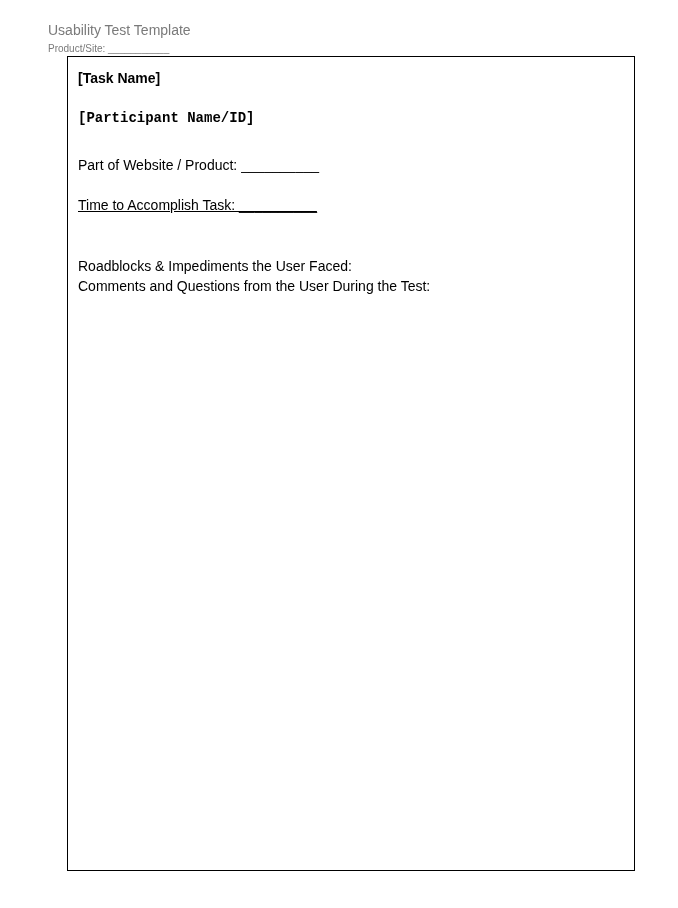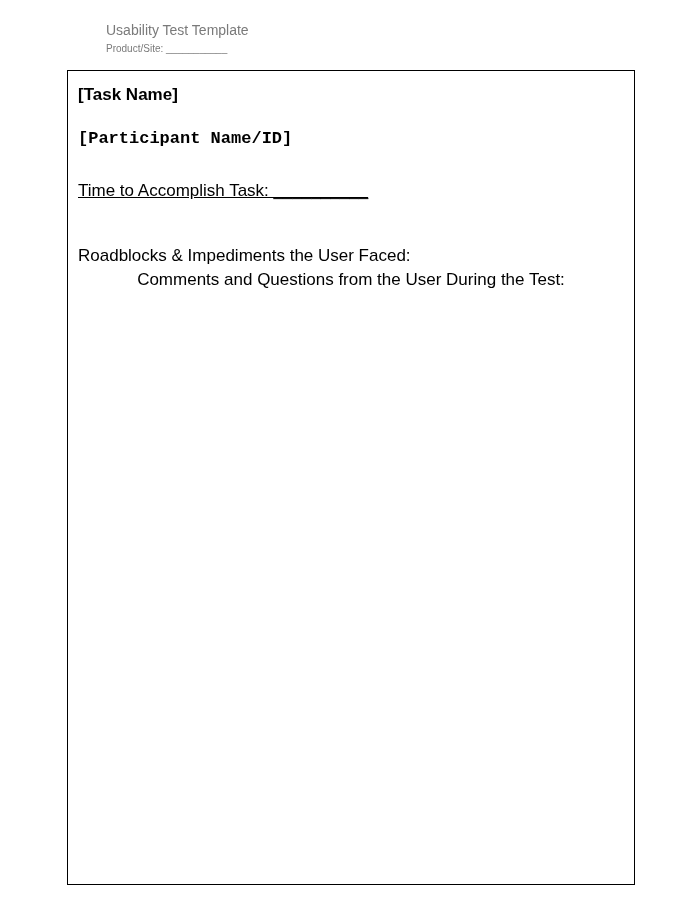--- a/index.html
+++ b/index.html
@@ -8,22 +8,22 @@
       box-sizing: border-box;
     }
     body {
       font-family: "Helvetica Neue", Helvetica, Arial, sans-serif;
       background: #ffffff;
       width: 678px;
       height: 908px;
       padding: 20px 0 0 0;
     }
     .header {
-      padding-left: 106px;
-      margin-bottom: 14px;
+      padding-left: 48px;
+      margin-bottom: 0;
     }
     .header-title {
       color: #7a7a7a;
       font-size: 14px;
       line-height: 1.5;
       font-weight: 400;
     }
     .header-product {
       color: #7a7a7a;
       font-size: 10px;
@@ -32,21 +32,21 @@
     }
     .form-box {
       margin-left: 67px;
       margin-right: 43px;
       border: 1px solid #000000;
       padding: 12px 10px 0 10px;
       height: 815px;
     }
     .field {
       color: #000000;
-      font-size: 17px;
+      font-size: 14px;
       line-height: 1.4;
     }
     .bold {
       font-weight: 700;
     }
     .task-name {
       margin-bottom: 20px;
     }
     .participant {
       margin-bottom: 28px;
@@ -56,32 +56,32 @@
       margin-bottom: 20px;
     }
     .time-task {
       margin-bottom: 42px;
       text-decoration: underline;
     }
     .roadblocks {
     }
     .comments {
       margin-bottom: 178px;
-      text-align: center;
     }
     .observations {
     }
   </style>
 </head>
 <body>
 
 <div class="header">
   <div class="header-title">Usability Test Template</div>
   <div class="header-product">Product/Site: ___________</div>
 </div>
 
 <div class="form-box">
   <div class="field bold task-name">[Task Name]</div>
   <div class="field bold participant">[Participant Name/ID]</div>
+  <div class="field part-website">Part of Website / Product: __________</div>
   <div class="field time-task">Time to Accomplish Task: __________</div>
   <div class="field roadblocks">Roadblocks &amp; Impediments the User Faced:</div>
   <div class="field comments">Comments and Questions from the User During the Test:</div>
 </div>
 
 </body></html>

